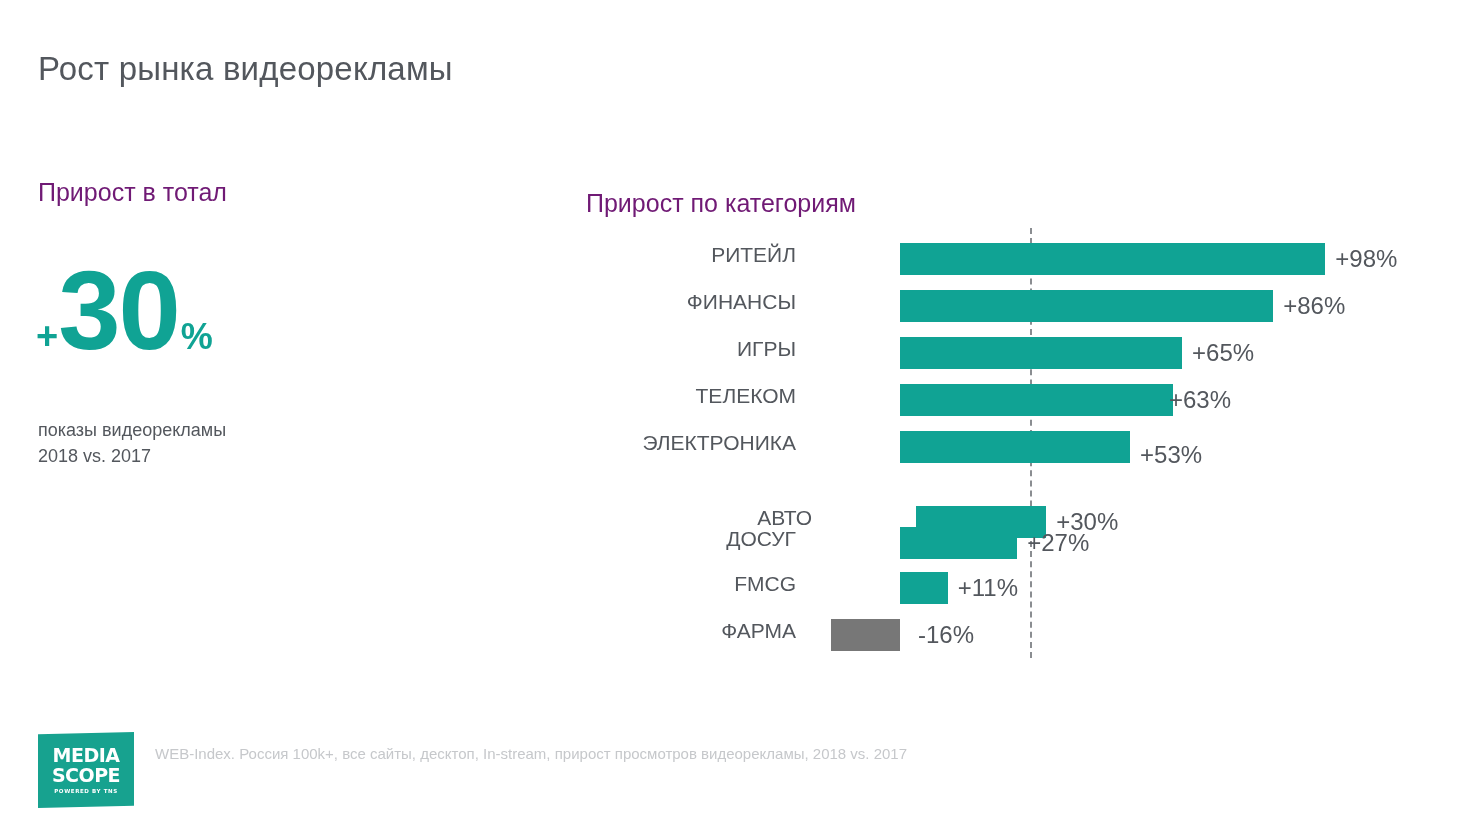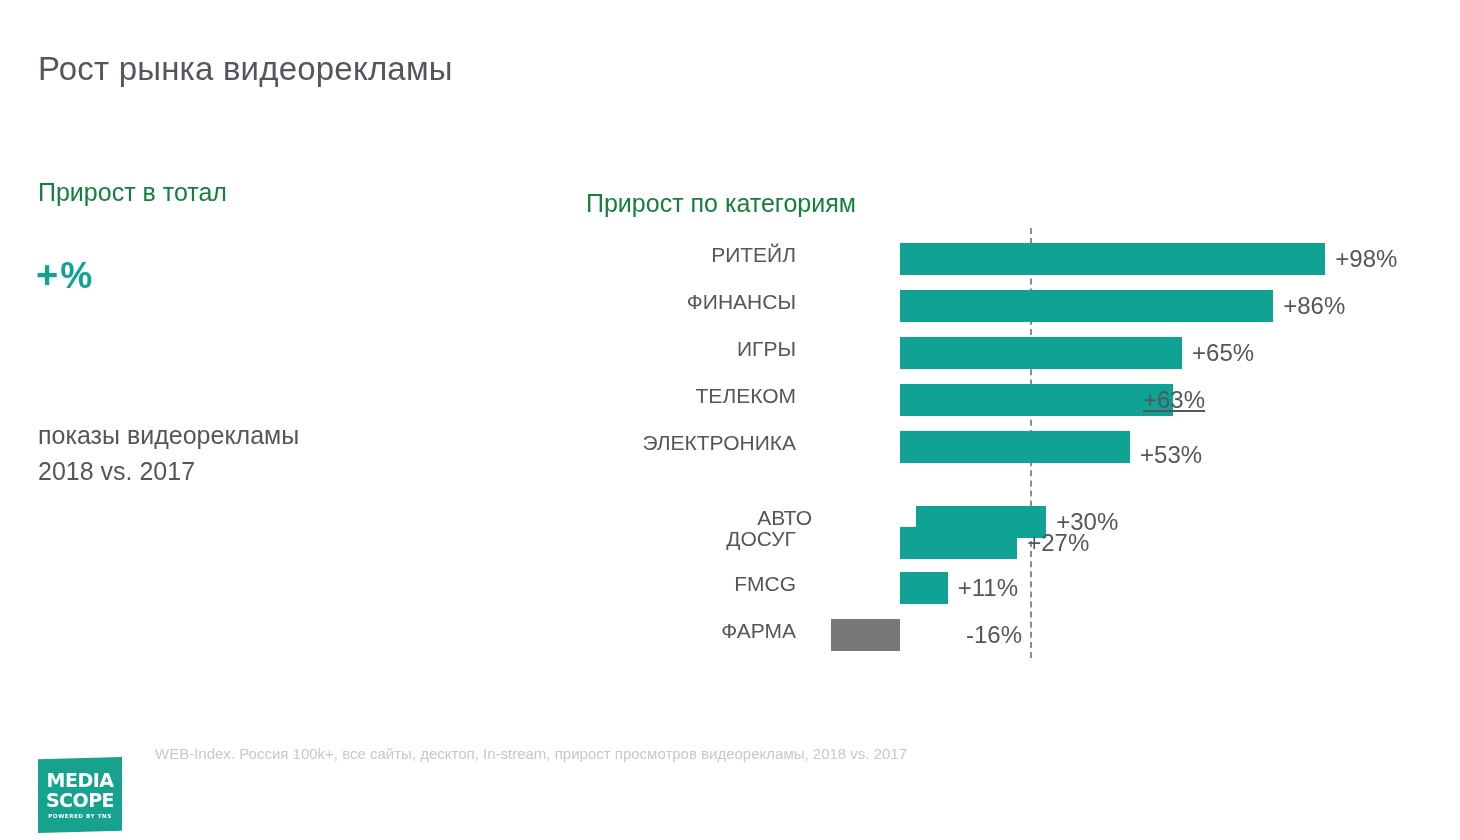--- a/index.html
+++ b/index.html
@@ -32,21 +32,21 @@
     letter-spacing: 0.2px;
     color: #53575d;
     white-space: nowrap;
   }
 
   
   .section-heading {
     position: absolute;
     font-size: 25px;
     font-weight: 400;
-    color: #15803d;
+    color: #701a75;
     white-space: nowrap;
   }
   #heading-total    { left: 38px;  top: 178px; }
   #heading-category { left: 586px; top: 178px; margin-top: 11px; }
 
   
   .kpi-block {
     position: absolute;
     left: 36px;
     top: 262px;
@@ -74,21 +74,21 @@
     line-height: 1;
     position: relative;
     bottom: 6px;
     left: 2px;
   }
 
   .kpi-caption {
     position: absolute;
     left: 38px;
     top: 418px;
-    font-size: 25px;
+    font-size: 18px;
     line-height: 1.42;
     color: #53575d;
     white-space: nowrap;
   }
 
   
   #chart {
     position: absolute;
     left: 0;
     top: 0;
@@ -147,22 +147,22 @@
     top: 745px;
     font-size: 15px;
     color: #c6c8cb;
     white-space: nowrap;
   }
 
   
   #logo {
     position: absolute;
     left: 38px;
-    top: 757px;
-    width: 84px;
+    top: 732px;
+    width: 96px;
     height: 76px;
   }
   .logo-shape {
     position: absolute;
     inset: 0;
     background: #17a28f;
     clip-path: polygon(0% 3%, 100% 0%, 100% 97%, 0% 100%);
   }
   .logo-text {
     position: absolute;
@@ -183,20 +183,21 @@
 <body>
 
 <div id="slide">
 
   <h1 class="slide-title">Рост рынка видеорекламы</h1>
 
   <div class="section-heading" id="heading-total">Прирост в тотал</div>
 
   <div class="kpi-block">
     <span class="kpi-plus">+</span>
+    <span class="kpi-number">30</span>
     <span class="kpi-percent">%</span>
   </div>
 
   <div class="kpi-caption">
     <div>показы видеорекламы</div>
     <div>2018 vs. 2017</div>
   </div>
 
   <div class="section-heading" id="heading-category">Прирост по категориям</div>
 
@@ -213,21 +214,21 @@
         <div class="bar-value" style="left: 1283.24px;">+86%</div>
       </div>
       <div class="chart-row" style="top: 329px;">
         <div class="cat-label">ИГРЫ</div>
         <div class="bar" style="width: 282.1px; left: 900px; background: rgb(16, 163, 148);"></div>
         <div class="bar-value" style="left: 1192.1px;">+65%</div>
       </div>
       <div class="chart-row" style="top: 376px;">
         <div class="cat-label">ТЕЛЕКОМ</div>
         <div class="bar" style="width: 273.42px; left: 900px; background: rgb(16, 163, 148);"></div>
-        <div class="bar-value" style="left: 1143px; text-decoration: underline;">+63%</div>
+        <div class="bar-value" style="left: 1169px;">+63%</div>
       </div>
       <div class="chart-row" style="top: 423px;">
         <div class="cat-label">ЭЛЕКТРОНИКА</div>
         <div class="bar" style="width: 230.02px; left: 900px; background: rgb(16, 163, 148);"></div>
         <div class="bar-value" style="left: 1140.02px; margin-top: 8px;">+53%</div>
       </div>
       <div class="chart-row" style="top: 498px; margin-left: 16px;">
         <div class="cat-label">АВТО</div>
         <div class="bar" style="width: 130.2px; left: 900px; background: rgb(16, 163, 148);"></div>
         <div class="bar-value" style="left: 1040.2px;">+30%</div>
@@ -238,21 +239,21 @@
         <div class="bar-value" style="left: 1027.18px;">+27%</div>
       </div>
       <div class="chart-row" style="top: 564px;">
         <div class="cat-label">FMCG</div>
         <div class="bar" style="width: 47.74px; left: 900px; background: rgb(16, 163, 148);"></div>
         <div class="bar-value" style="left: 957.74px;">+11%</div>
       </div>
       <div class="chart-row" style="top: 611px;">
         <div class="cat-label">ФАРМА</div>
         <div class="bar negative" style="width: 69.44px; left: 830.56px; background: rgb(119, 119, 119);"></div>
-        <div class="bar-value" style="left: 966px; text-align: center;">-16%</div>
+        <div class="bar-value" style="left: 918px; text-align: center;">-16%</div>
       </div>
     </div>
 
   <div class="footnote">WEB-Index. Россия 100k+, все сайты, десктоп, In-stream, прирост просмотров видеорекламы, 2018 vs. 2017</div>
 
   <div id="logo">
     <div class="logo-shape"></div>
     <div class="logo-text">
       <span class="logo-l1">MEDIA</span>
       <span class="logo-l2">SCOPE</span>

